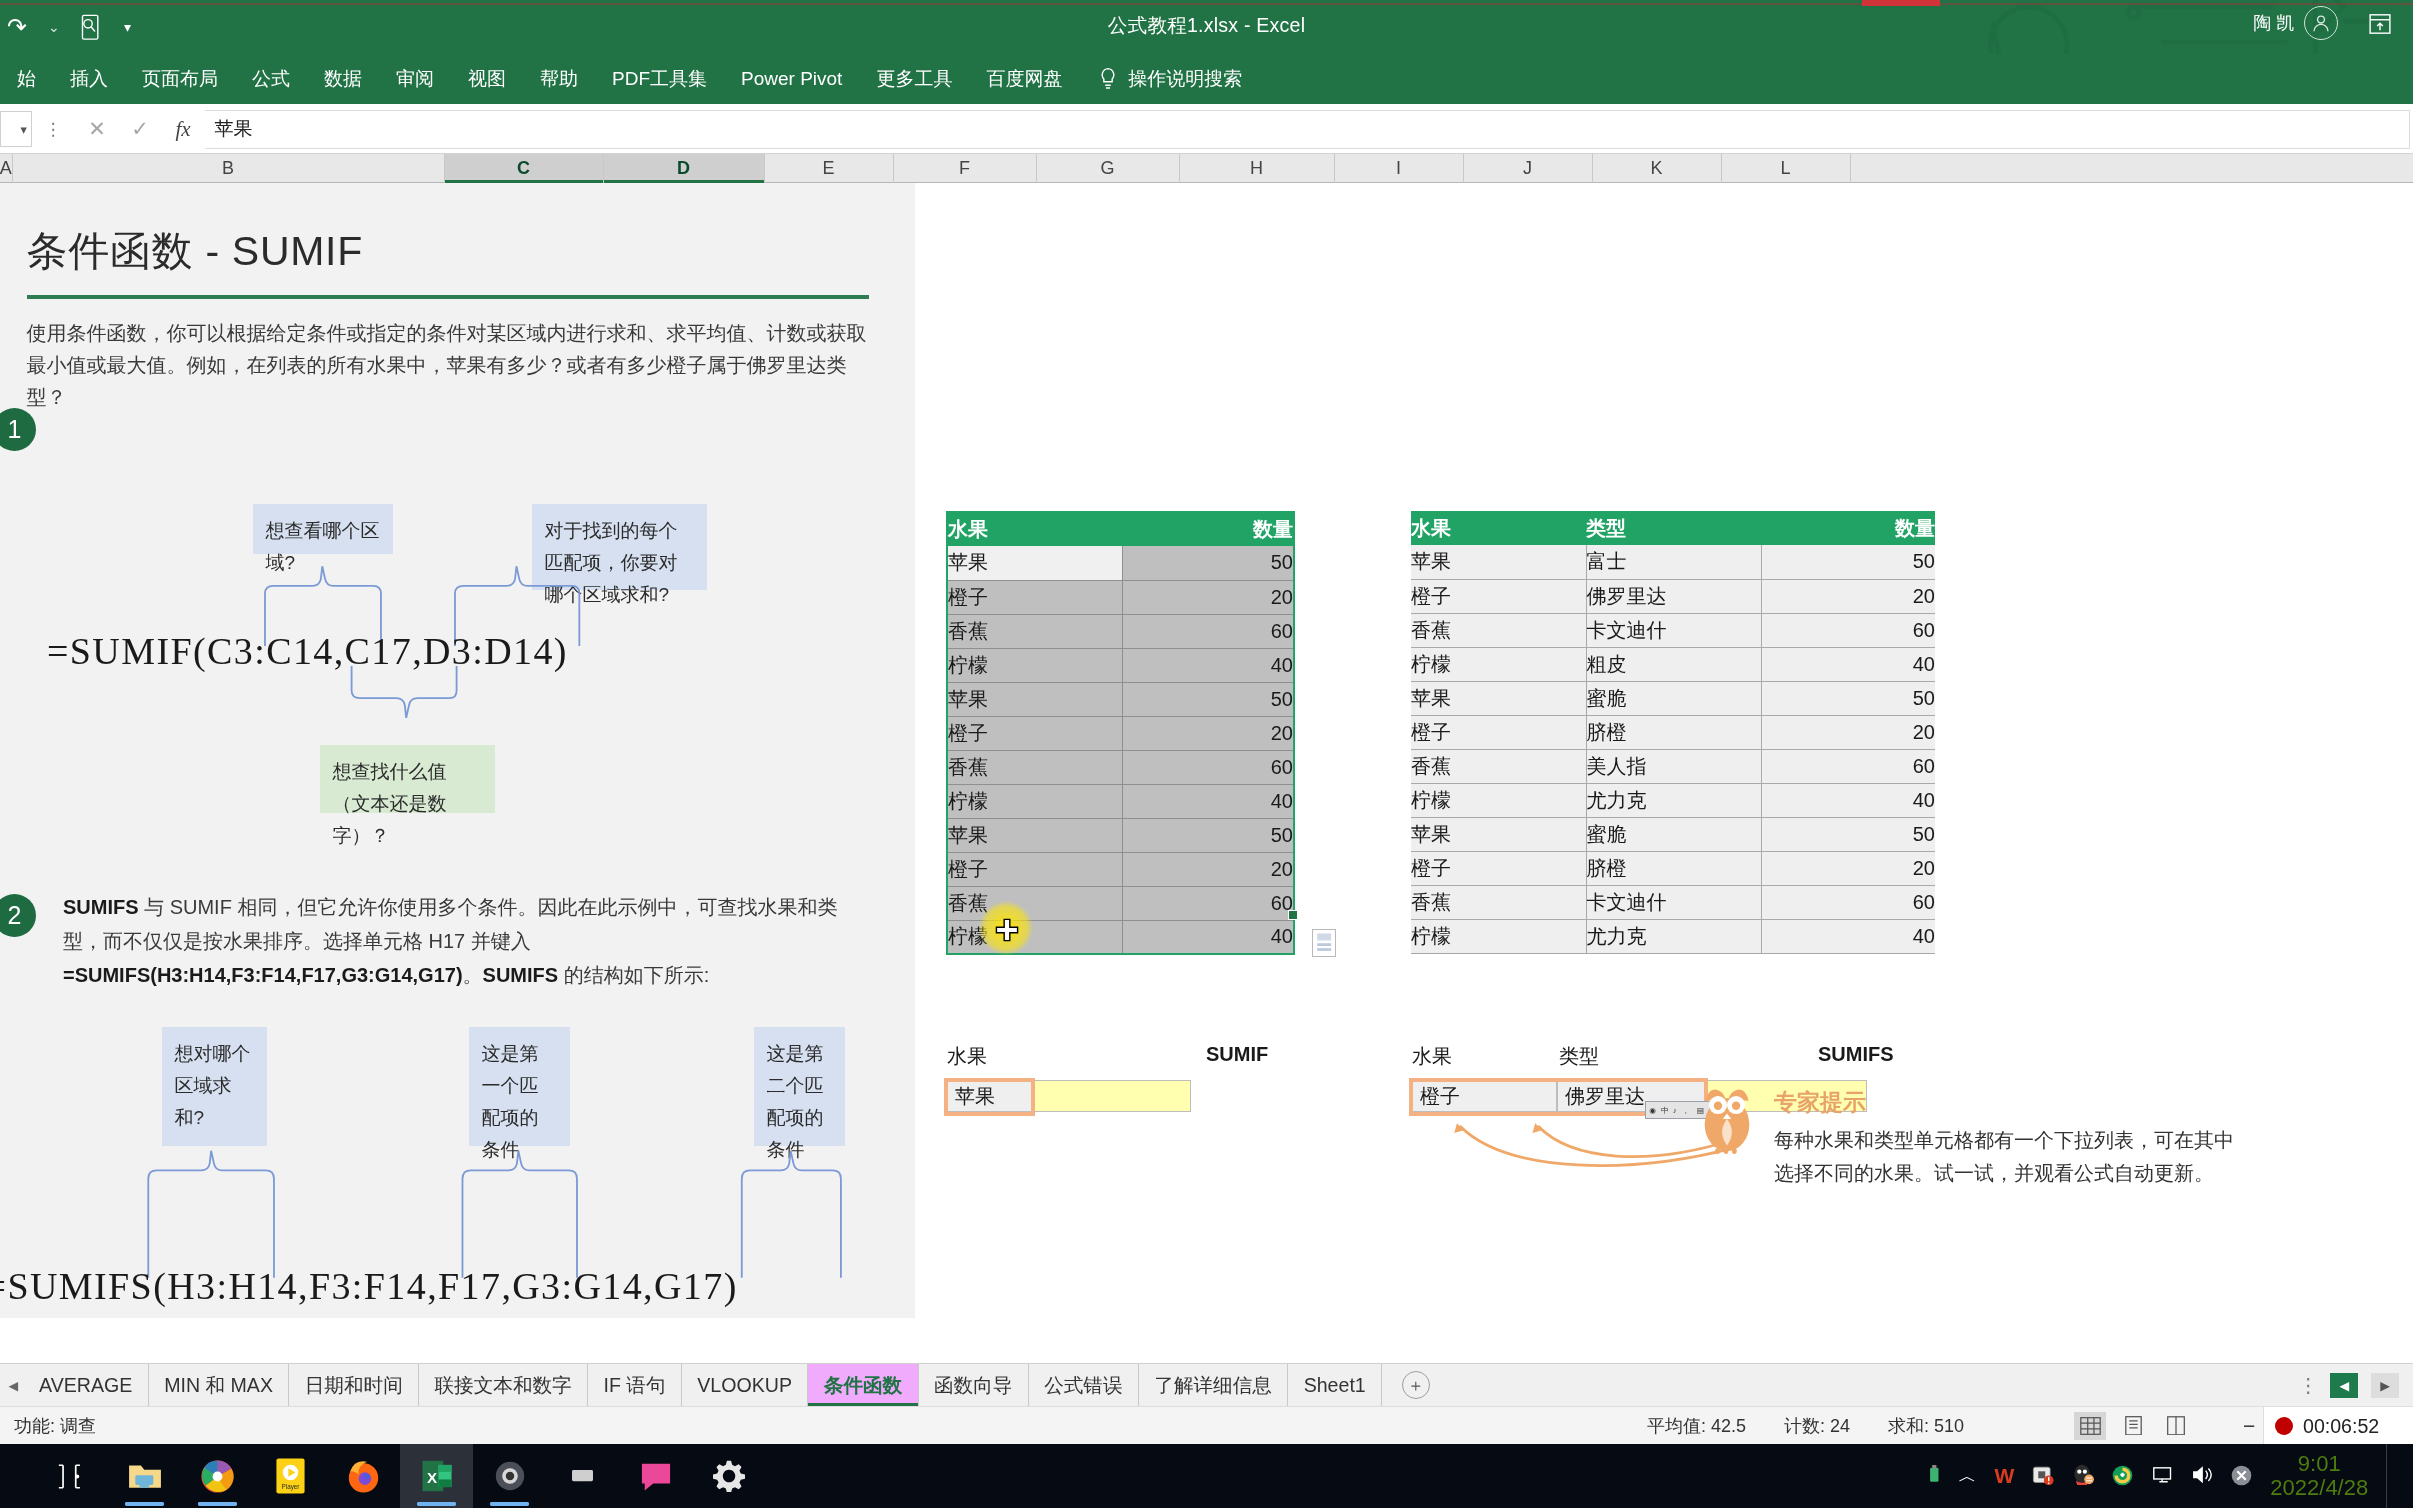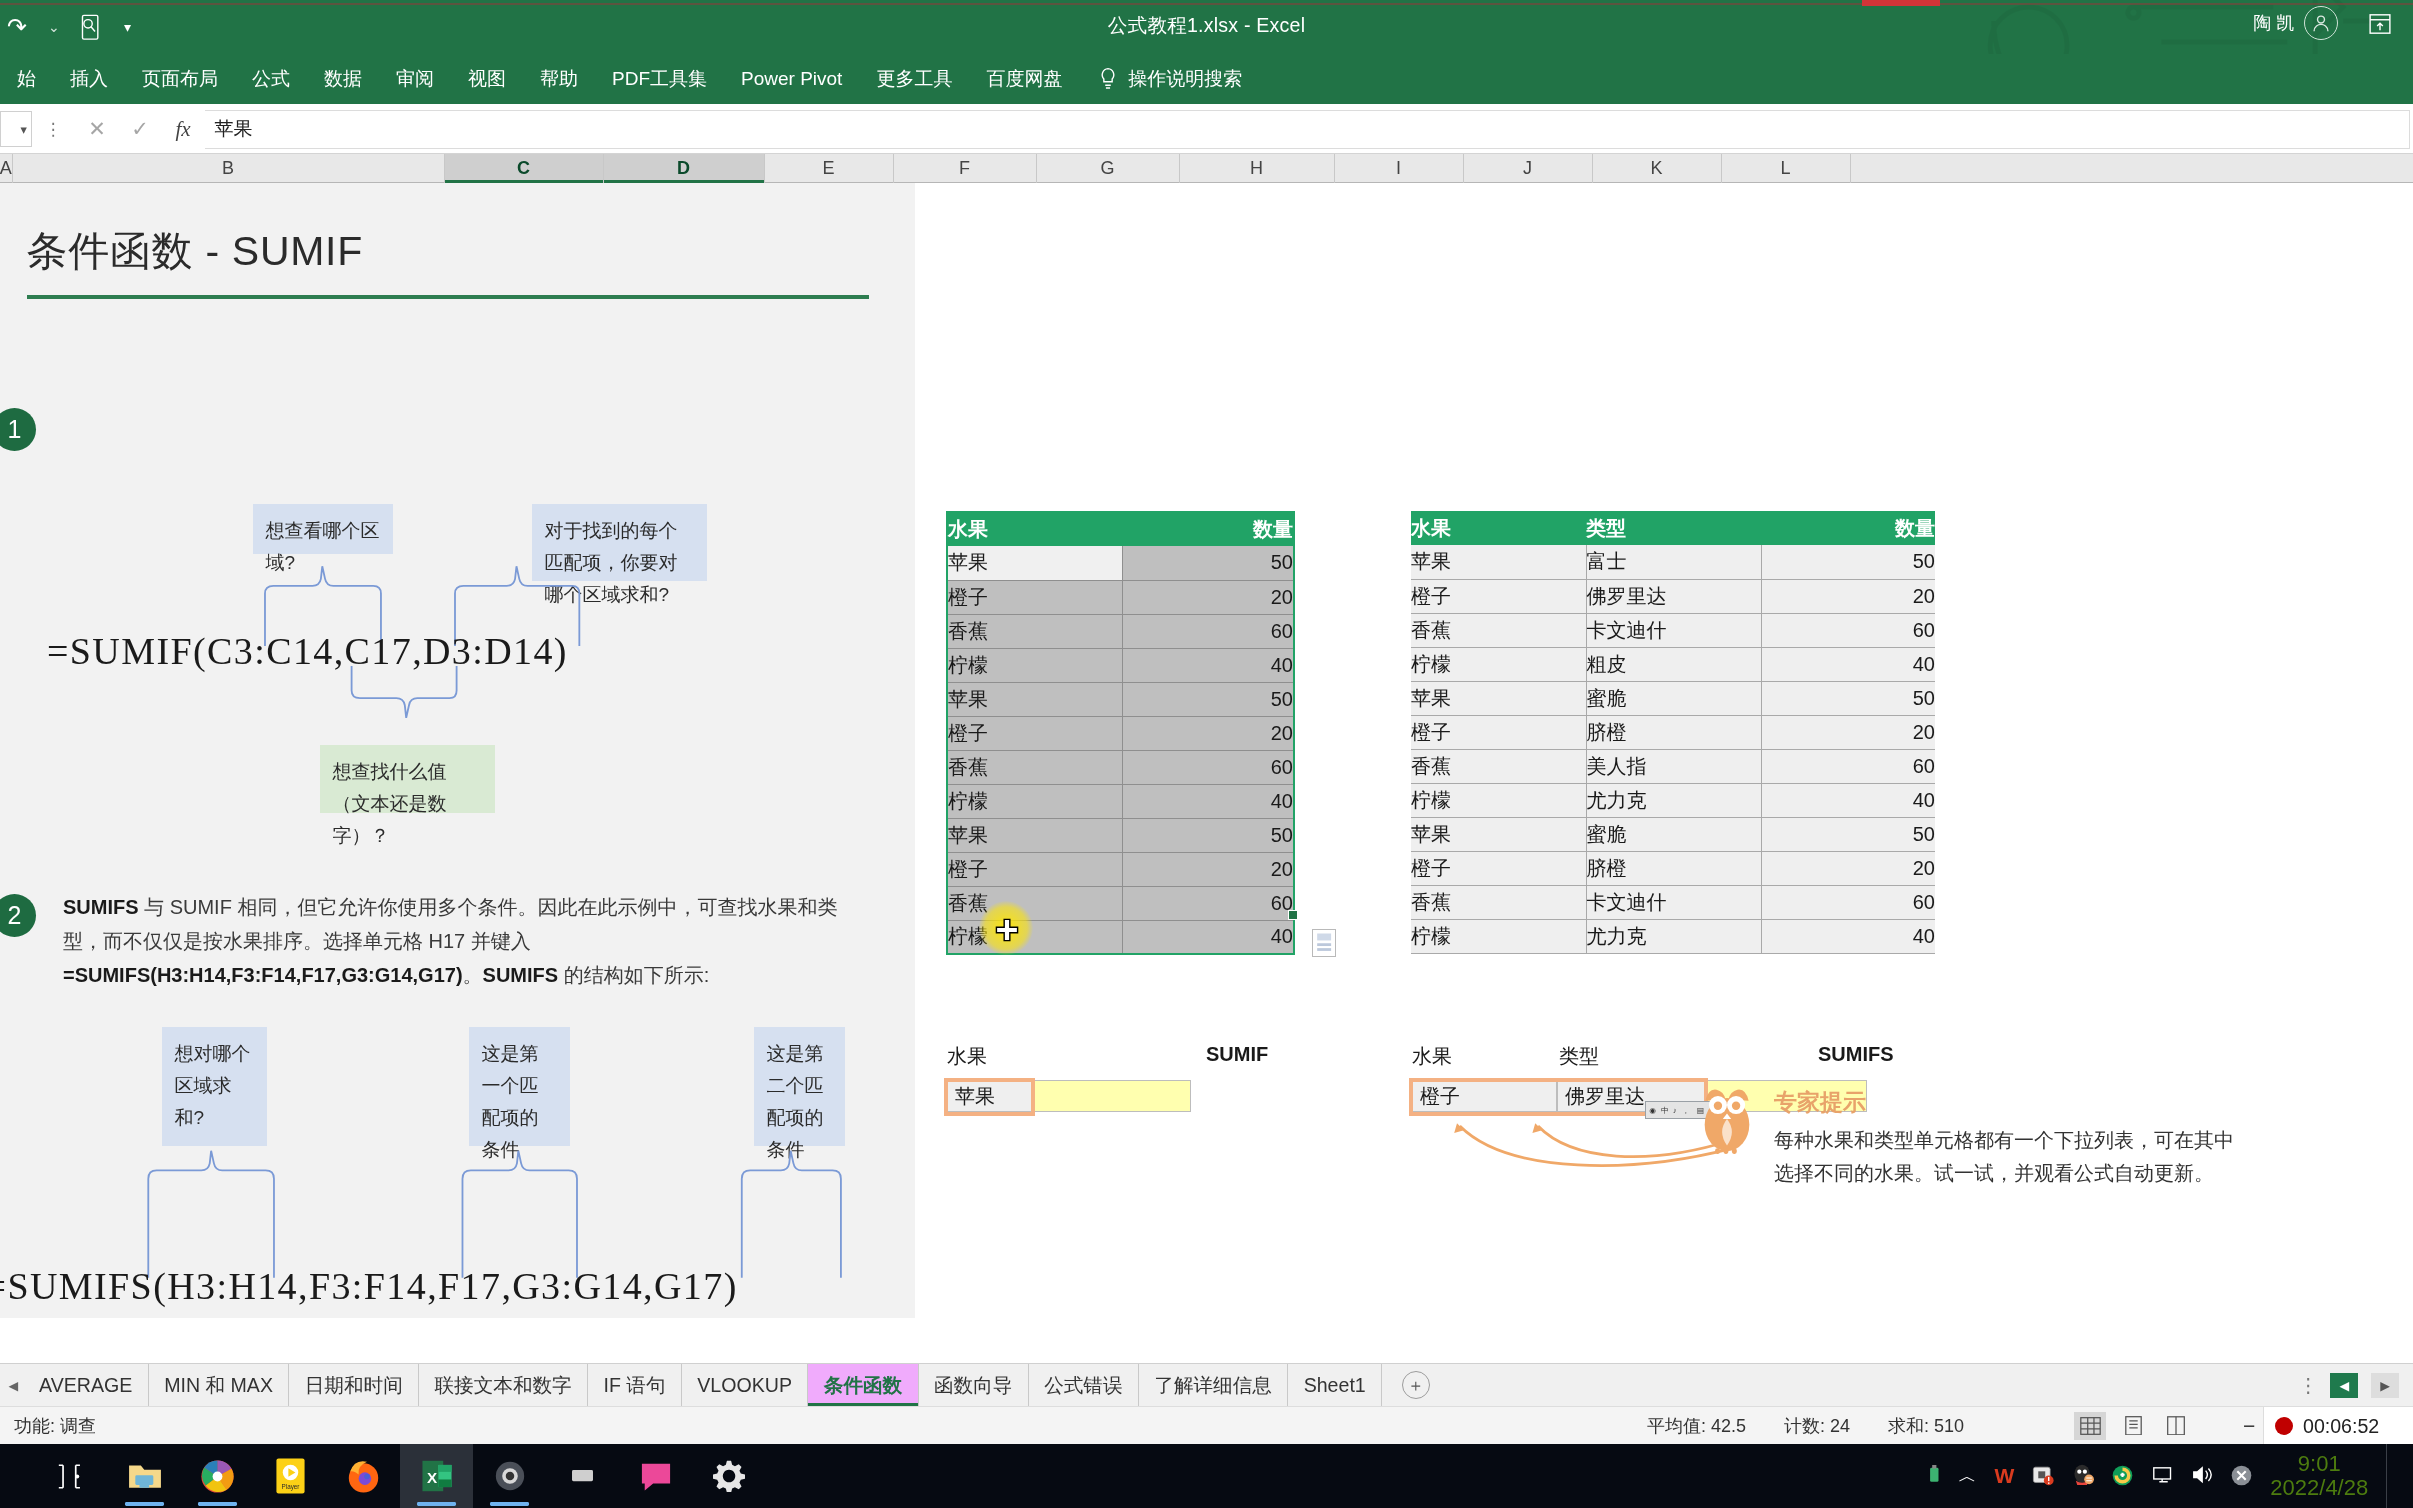--- a/index.html
+++ b/index.html
@@ -338,25 +338,26 @@
     <div class="ch" style="width:129px;">K</div>
     <div class="ch" style="width:129px;">L</div>
   </div>
 
   <div class="grid">
 
     <div class="panel"></div>
 
     <div class="panel-title">条件函数 - SUMIF</div>
     <div class="panel-rule"></div>
+    <div class="panel-intro">使用条件函数，你可以根据给定条件或指定的条件对某区域内进行求和、求平均值、计数或获取最小值或最大值。例如，在列表的所有水果中，苹果有多少？或者有多少橙子属于佛罗里达类型？</div>
 
     <div class="stepnum" style="left:-7px; top:225px;">1</div>
 
     <div class="cbox blue" style="left:253px; top:321px; width:140px; height:50px;">想查看哪个区域?</div>
-    <div class="cbox blue" style="left:532px; top:321px; width:175px; height:77px;">对于找到的每个匹配项，你要对哪个区域求和?</div>
+    <div class="cbox blue" style="left:532px; top:321px; width:175px; height:86px;">对于找到的每个匹配项，你要对哪个区域求和?</div>
 
     <svg class="brace" style="left:258px; top:372px; width:489px; height:91px;" viewBox="0 0 700 130" fill="none" stroke="#7b9ad6" stroke-width="2.6">
       <path d="M10 130 L10 55 Q10 44 22 44 L78 44 Q88 44 90 34 L92 16 L96 34 Q98 44 108 44 L165 44 Q176 44 176 55 L176 130"></path>
       <path d="M282 130 L282 55 Q282 44 294 44 L356 44 Q366 44 368 34 L370 16 L374 34 Q376 44 386 44 L450 44 Q460 44 460 55 L460 130"></path>
     </svg>
 
     <div class="formula" style="left:47px; top:446px;">=SUMIF(C3:C14,C17,D3:D14)</div>
 
     <svg class="brace" style="left:346px; top:483px; width:140px; height:77px;" viewBox="0 0 200 110" fill="none" stroke="#7b9ad6" stroke-width="2.6">
       <path d="M8 0 L8 35 Q8 46 20 46 L72 46 Q82 46 84 56 L86 74 L90 56 Q92 46 102 46 L148 46 Q158 46 158 35 L158 0"></path>

